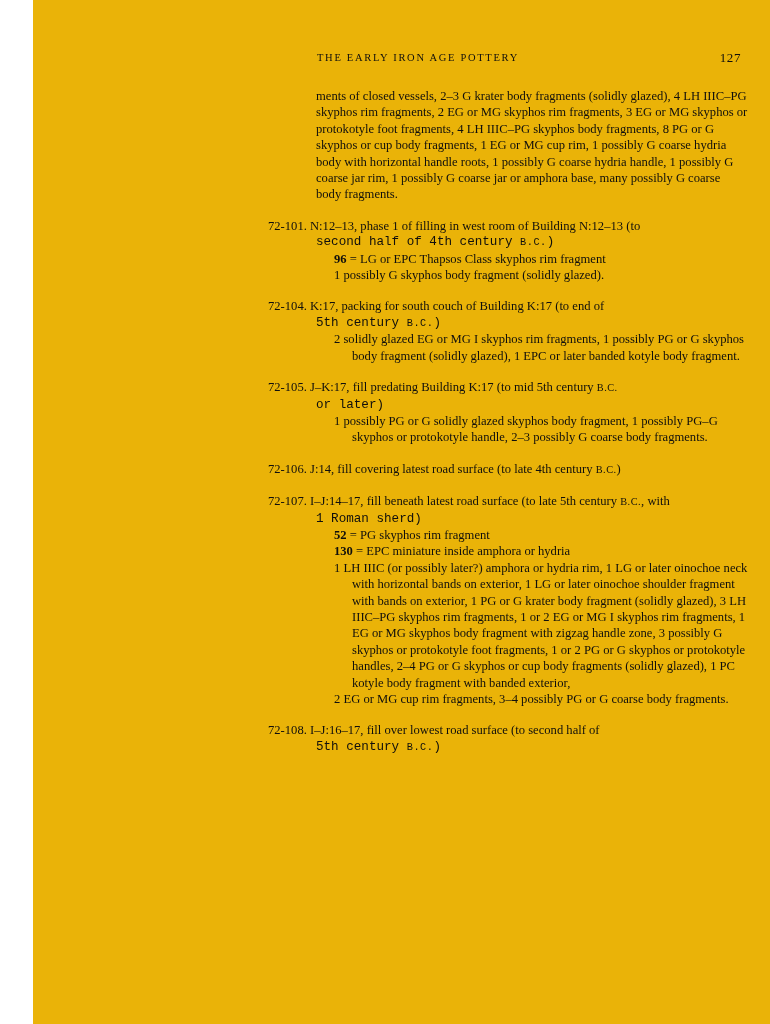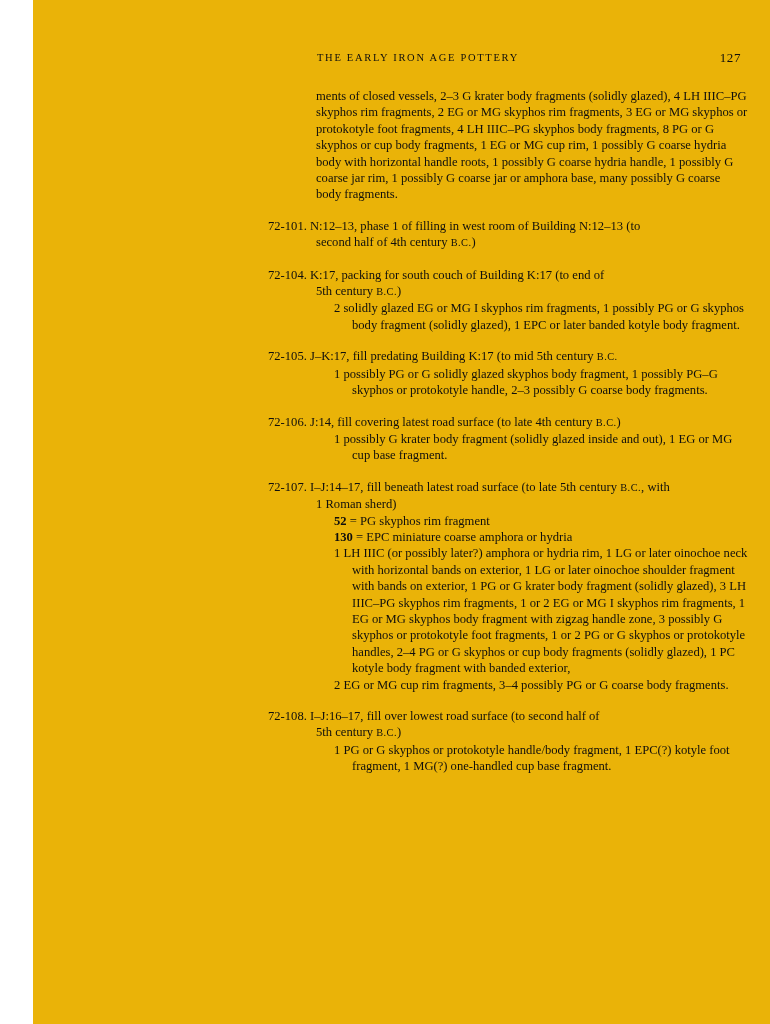--- a/index.html
+++ b/index.html
@@ -66,20 +66,21 @@
     margin-top: 0;
     font-family: Liberation Serif, serif;
   }
   .entry-head {
     margin-left: -48px;
     text-indent: 0;
   }
   .entry-head .cont {
     display: block;
     margin-left: 48px;
+    font-family: Liberation Mono, monospace;
   }
   .lines {
     margin-top: 0;
   }
   .line {
     padding-left: 18px;
     text-indent: -0px;
   }
   .para {
     text-indent: 0;
@@ -111,72 +112,71 @@
     <div class="entry first-entry">
       <div class="para">ments of closed vessels, 2–3 G krater body fragments (solidly glazed), 4 LH IIIC–PG skyphos rim fragments, 2 EG or MG skyphos rim fragments, 3 EG or MG skyphos or protokotyle foot fragments, 4 LH IIIC–PG skyphos body fragments, 8 PG or G skyphos or cup body fragments, 1 EG or MG cup rim, 1 possibly G coarse hydria body with horizontal handle roots, 1 possibly G coarse hydria handle, 1 possibly G coarse jar rim, 1 possibly G coarse jar or amphora base, many possibly G coarse body fragments.</div>
     </div>
 
     <div class="entry">
       <div class="entry-head">
         <span>72-101.</span>
         <span>N:12–13, phase 1 of filling in west room of Building N:12–13 (to</span>
         <span class="cont">second half of 4th century <span class="sc">B.C.</span>)</span>
       </div>
+      <div class="lines">
+        <div class="line"><span class="bold">96</span><span> = LG or EPC Thapsos Class skyphos rim fragment</span></div>
+        <div class="line"><span>1 possibly G skyphos body fragment (solidly glazed).</span></div>
+      </div>
     </div>
 
     <div class="entry">
       <div class="entry-head">
         <span>72-104.</span>
         <span>K:17, packing for south couch of Building K:17 (to end of</span>
         <span class="cont">5th century <span class="sc">B.C.</span>)</span>
       </div>
       <div class="lines">
         <div class="hang-indent">2 solidly glazed EG or MG I skyphos rim fragments, 1 possibly PG or G skyphos body fragment (solidly glazed), 1 EPC or later banded kotyle body fragment.</div>
       </div>
     </div>
 
     <div class="entry">
       <div class="entry-head">
         <span>72-105.</span>
         <span>J–K:17, fill predating Building K:17 (to mid 5th century <span class="sc">B.C.</span></span>
+        <span class="cont">or later)</span>
       </div>
       <div class="lines">
         <div class="hang-indent">1 possibly PG or G solidly glazed skyphos body fragment, 1 possibly PG–G skyphos or protokotyle handle, 2–3 possibly G coarse body fragments.</div>
       </div>
     </div>
 
     <div class="entry">
       <div class="entry-head">
         <span>72-106.</span>
         <span>J:14, fill covering latest road surface (to late 4th century <span class="sc">B.C.</span>)</span>
       </div>
-      <div class="lines">
-        <div class="hang-indent">1 possibly G krater body fragment (solidly glazed inside and out), 1 EG or MG cup base fragment.</div>
-      </div>
     </div>
 
     <div class="entry">
       <div class="entry-head">
         <span>72-107.</span>
         <span>I–J:14–17, fill beneath latest road surface (to late 5th century <span class="sc">B.C.</span>, with</span>
         <span class="cont">1 Roman sherd)</span>
       </div>
       <div class="lines">
         <div class="line"><span class="bold">52</span><span> = PG skyphos rim fragment</span></div>
-        <div class="line"><span class="bold">130</span><span> = EPC miniature coarse amphora or hydria</span></div>
+        <div class="line"><span class="bold">130</span><span> = EPC miniature inside amphora or hydria</span></div>
         <div class="hang-indent">1 LH IIIC (or possibly later?) amphora or hydria rim, 1 LG or later oinochoe neck with horizontal bands on exterior, 1 LG or later oinochoe shoulder fragment with bands on exterior, 1 PG or G krater body fragment (solidly glazed), 3 LH IIIC–PG skyphos rim fragments, 1 or 2 EG or MG I skyphos rim fragments, 1 EG or MG skyphos body fragment with zigzag handle zone, 3 possibly G skyphos or protokotyle foot fragments, 1 or 2 PG or G skyphos or protokotyle handles, 2–4 PG or G skyphos or cup body fragments (solidly glazed), 1 PC kotyle body fragment with banded exterior,</div>
         <div class="hang-indent">2 EG or MG cup rim fragments, 3–4 possibly PG or G coarse body fragments.</div>
       </div>
     </div>
 
     <div class="entry">
       <div class="entry-head">
         <span>72-108.</span>
         <span>I–J:16–17, fill over lowest road surface (to second half of</span>
         <span class="cont">5th century <span class="sc">B.C.</span>)</span>
       </div>
-      <div class="lines">
-        <div class="hang-indent">1 PG or G skyphos or protokotyle handle/body fragment, 1 EPC(?) kotyle foot fragment, 1 MG(?) one-handled cup base fragment.</div>
-      </div>
     </div>
 
   </div>
 </div>
 
 </body></html>

